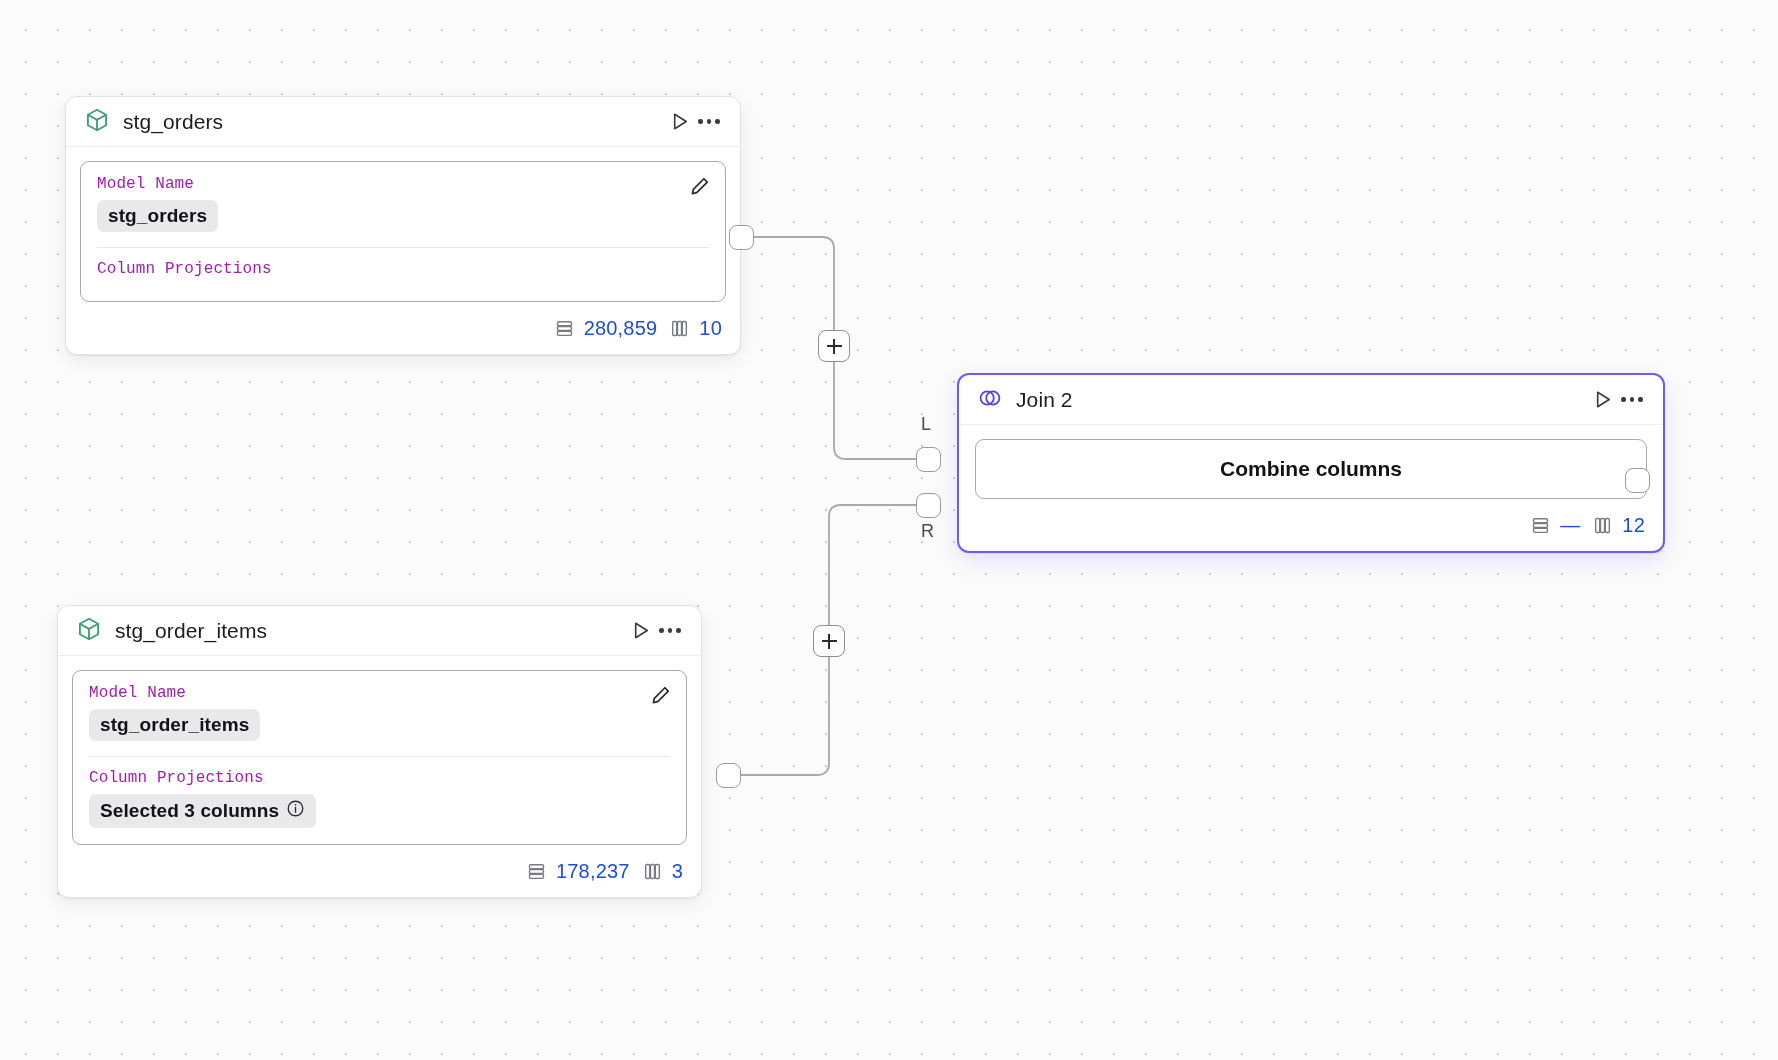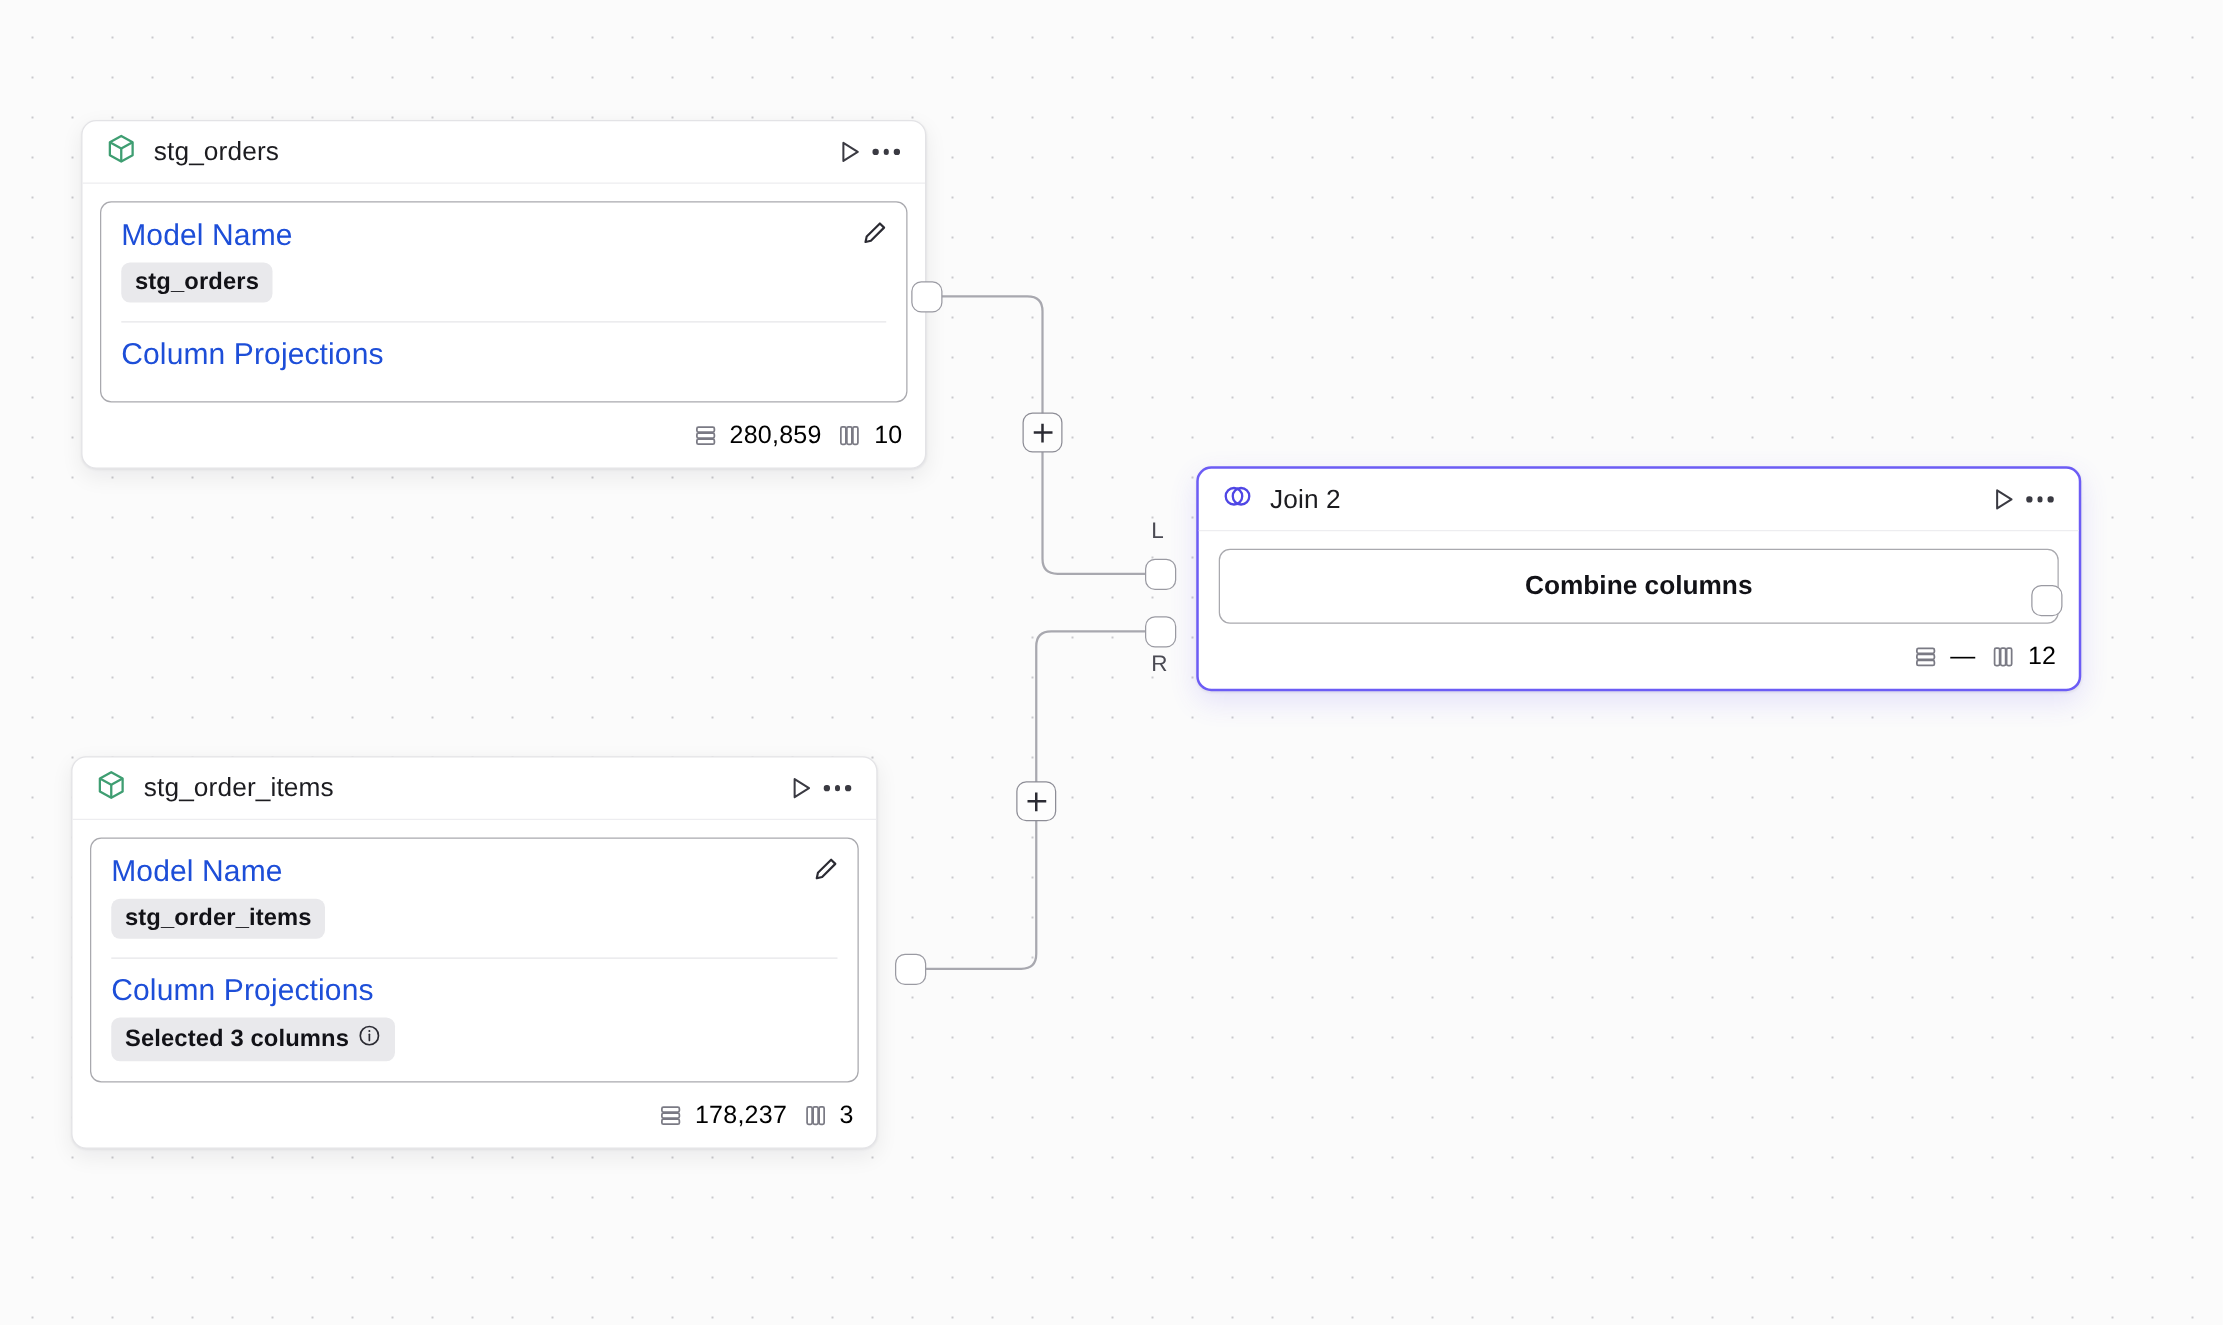--- a/index.html
+++ b/index.html
@@ -85,24 +85,25 @@
 
   .inner-card {
     border: 1px solid #a9a9ae;
     border-radius: 9px;
     padding: 13px 16px 16px 16px;
     position: relative;
     background: #fff;
   }
 
   .field-label {
-    font-size: 24px;
-    color: #1d4ed8;
+    font-size: 16px;
+    color: #a21caf;
     margin-bottom: 7px;
     letter-spacing: .1px;
+    font-family: Liberation Mono, monospace;
   }
 
   .chip {
     display: inline-flex;
     align-items: center;
     gap: 7px;
     background: #e9e9ec;
     border-radius: 7px;
     padding: 5px 11px;
     font-size: 19px;
@@ -131,21 +132,21 @@
   }
 
   .node-footer {
     display: flex;
     align-items: center;
     justify-content: flex-end;
     gap: 12px;
     height: 52px;
     padding: 0 18px;
     font-size: 20px;
-    color: #000000;
+    color: #1d4ed8;
   }
   .stat {
     display: flex;
     align-items: center;
     gap: 9px;
   }
   .stat span { letter-spacing: .2px; }
 
   
   .combine-box {

